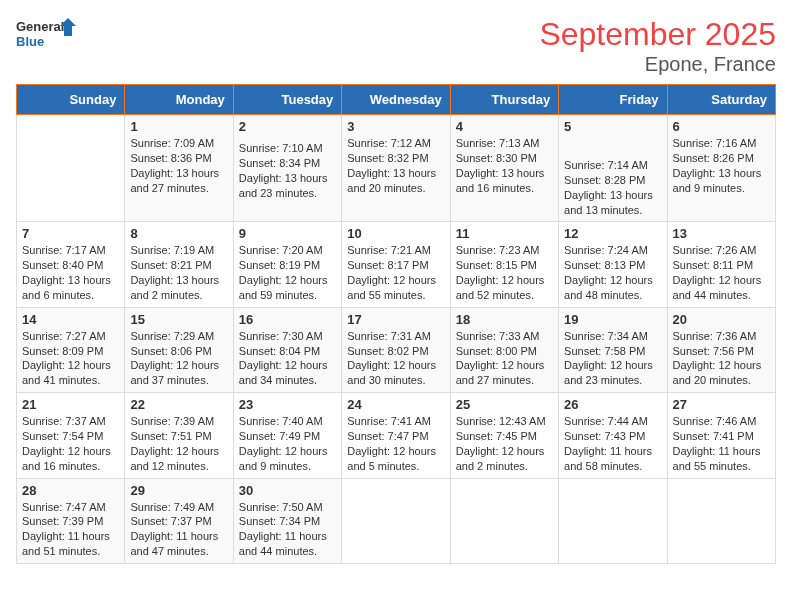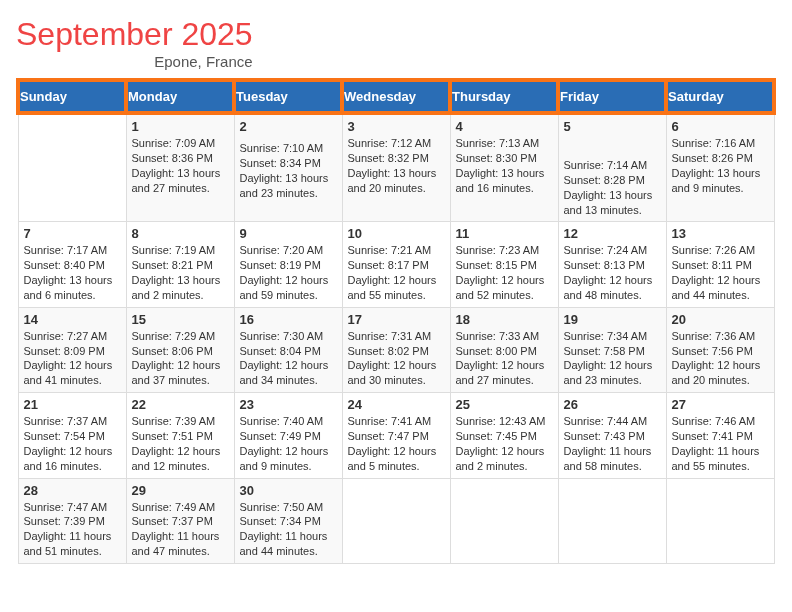--- a/index.html
+++ b/index.html
@@ -23,36 +23,36 @@
     }
     .title-block {
       text-align: right;
     }
     .month-title {
       font-size: 32px;
       font-weight: normal;
       color: #ef4444;
     }
     .location-title {
-      font-size: 15px;
+      font-size: 20px;
       color: #555;
     }
     table {
       width: 100%;
       border-collapse: collapse;
       font-size: 11px;
     }
     thead tr th {
       background-color: #2a6db5;
       color: #fff;
       font-weight: bold;
       font-size: 13px;
-      padding: 7px 0;
-      text-align: left;
-      border: 4px solid #f97316;
+      padding: 7px 8px;
+      text-align: right;
+      border: 1px solid #f97316;
     }
     tbody tr td {
       vertical-align: top;
       padding: 4px 5px;
       border: 1px solid #ddd;
       height: 80px;
       width: 107px;
       color: #333;
       background: #fff;
     }
@@ -72,20 +72,27 @@
       line-height: 1.35;
     }
     .empty-cell {
       background: #fff !important;
     }
   </style>
 </head>
 <body>
 
 <div class="header">
+  <div class="logo">
+  <svg width="60" height="36" viewBox="0 0 60 36">
+    <text x="0" y="15" font-size="13" font-weight="bold" fill="#333" font-family="Arial">General</text>
+    <text x="0" y="30" font-size="13" font-weight="bold" fill="#1a6fb5" font-family="Arial">Blue</text>
+    <polygon points="52,2 60,10 56,10 56,20 48,20 48,10 44,10" fill="#1a6fb5"></polygon>
+  </svg>
+</div>
   <div class="title-block">
     <div class="month-title">September 2025</div>
     <div class="location-title">Epone, France</div>
   </div>
 </div>
 
 <table>
   <thead>
     <tr id="header-row">
         <th>Sunday</th>

